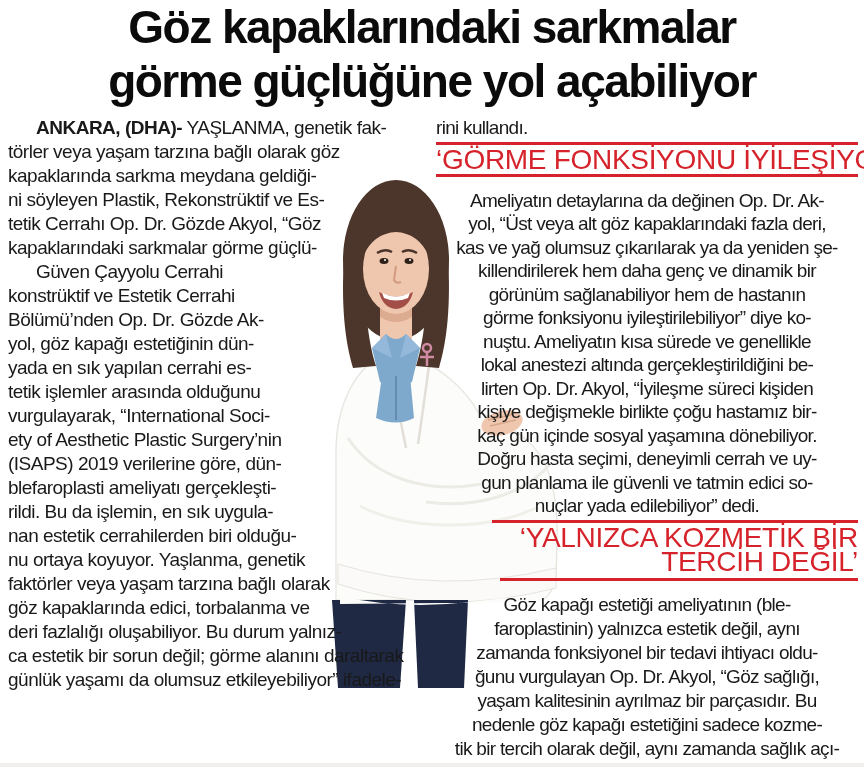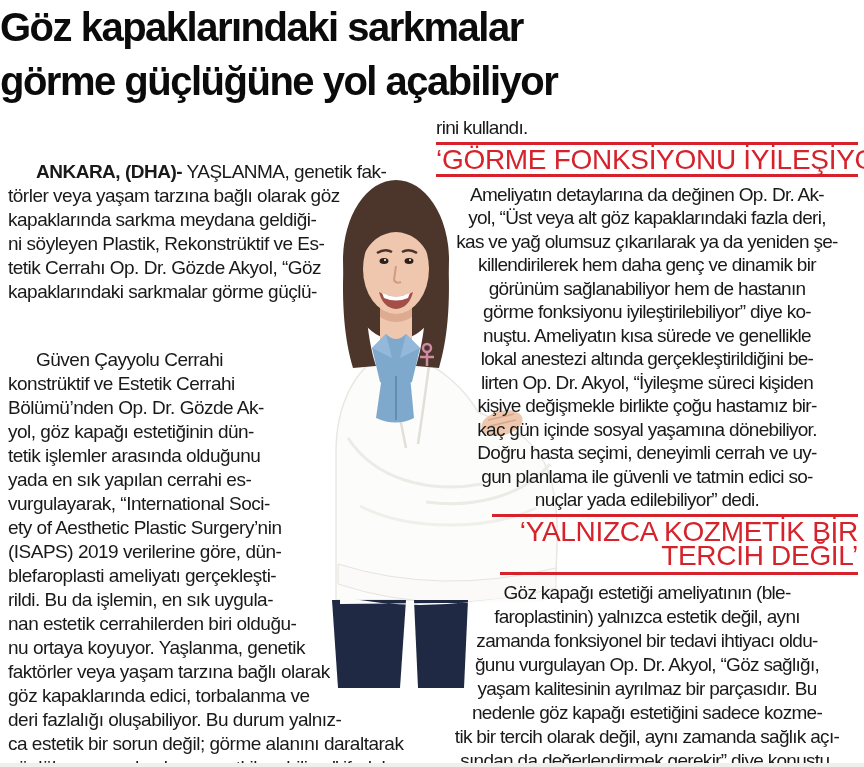--- a/index.html
+++ b/index.html
@@ -2,41 +2,41 @@
 <html style="--red: #d6232b;"><head>
 <meta charset="utf-8">
 <style>
   html,body{margin:0;padding:0;}
   body{
     width:864px;height:767px;position:relative;overflow:hidden;
     background:#ffffff;color:#191919;
     font-family:"Liberation Sans","DejaVu Sans",sans-serif;
   }
   .headline{
-    position:absolute;top:0;left:0;width:864px;text-align:left;
-    font-weight:bold;font-size:40px;line-height:54px;letter-spacing:-1.5px;
+    position:absolute;top:0;left:0;width:864px;text-align:center;
+    font-weight:bold;font-size:46px;line-height:54px;letter-spacing:-1.5px;
     color:#0b0b0b;
   }
   .col{position:absolute;font-size:19px;}
   .col-left{left:8px;top:116px;width:430px;line-height:24px;letter-spacing:-0.5px;}
   .col-right{left:436px;top:116px;width:422px;line-height:23.5px;letter-spacing:-0.7px;}
   .tline{white-space:nowrap;}
   .col-right .para .tline{text-align:center;}
-  .indent{text-indent:28px;margin-top:44px;}
+  .indent{text-indent:28px;}
   .lead-bold{font-weight:bold;}
   .rule{height:3px;background:var(--red,#d6232b);margin:2px 0;}
   .rule.inset1{margin-left:56px;}
   .rule.inset2{margin-left:64px;}
   .sec-title{
     color:var(--red,#d6232b);font-weight:normal;font-size:28px;line-height:25px;
     text-align:right;letter-spacing:-0.3px;white-space:nowrap;
   }
   .sec-title.twoline{white-space:normal;line-height:24px;padding:1px 0 2px 30px;}
   .para{margin:0;}
-  .para.gap-top{margin-top:6px;}
+  .para.gap-top{margin-top:12px;}
   .sec2-para{line-height:24px;}
   .photo{position:absolute;left:330px;top:176px;width:235px;height:514px;}
   .page-bottom-edge{position:absolute;left:0;bottom:0;width:864px;height:4px;background:#f1efec;}
 </style>
 </head>
 <body>
 
 <div class="headline">
   <div>Göz kapaklarındaki sarkmalar</div>
   <div>görme güçlüğüne yol açabiliyor</div>
@@ -106,22 +106,22 @@
         <div class="tline">ni söyleyen Plastik, Rekonstrüktif ve Es-</div>
         <div class="tline">tetik Cerrahı Op. Dr. Gözde Akyol, “Göz</div>
         <div class="tline">kapaklarındaki sarkmalar görme güçlü-</div>
       </div>
   </div>
   <div class="para">
       <div class="tline indent">Güven Çayyolu Cerrahi</div>
       <div class="tline">konstrüktif ve Estetik Cerrahi</div>
       <div class="tline">Bölümü’nden Op. Dr. Gözde Ak-</div>
       <div class="tline">yol, göz kapağı estetiğinin dün-</div>
+      <div class="tline">yada en sık yapılan cerrahi es-</div>
       <div class="tline">tetik işlemler arasında olduğunu</div>
-      <div class="tline">yada en sık yapılan cerrahi es-</div>
       <div class="tline">vurgulayarak, “International Soci-</div>
       <div class="tline">ety of Aesthetic Plastic Surgery’nin</div>
       <div class="tline">(ISAPS) 2019 verilerine göre, dün-</div>
       <div class="tline">blefaroplasti ameliyatı gerçekleşti-</div>
       <div class="tline">rildi. Bu da işlemin, en sık uygula-</div>
       <div class="tline">nan estetik cerrahilerden biri olduğu-</div>
       <div class="tline">nu ortaya koyuyor. Yaşlanma, genetik</div>
       <div class="tline">faktörler veya yaşam tarzına bağlı olarak</div>
       <div class="tline">göz kapaklarında edici, torbalanma ve</div>
       <div class="tline">deri fazlalığı oluşabiliyor. Bu durum yalnız-</div>

